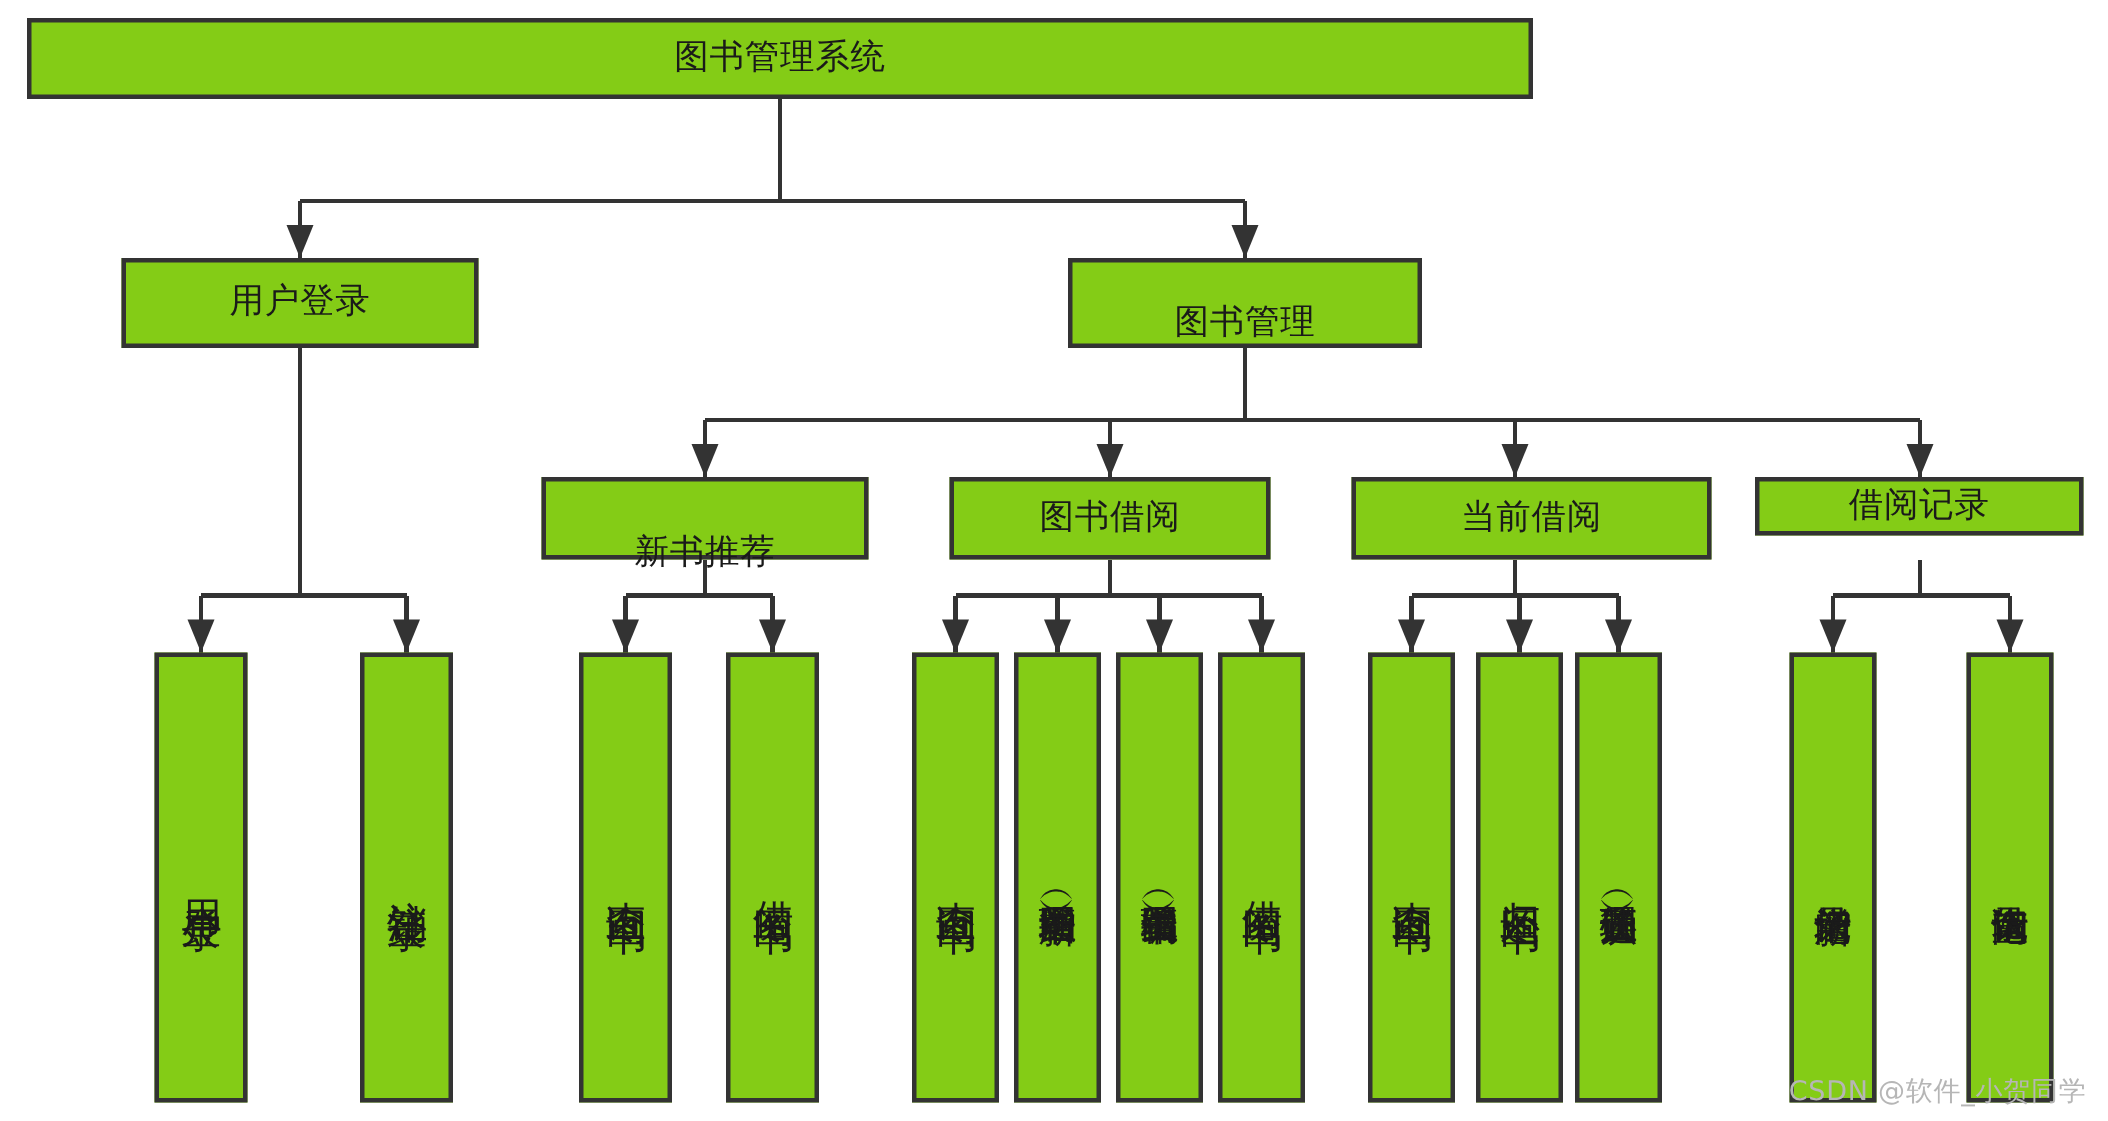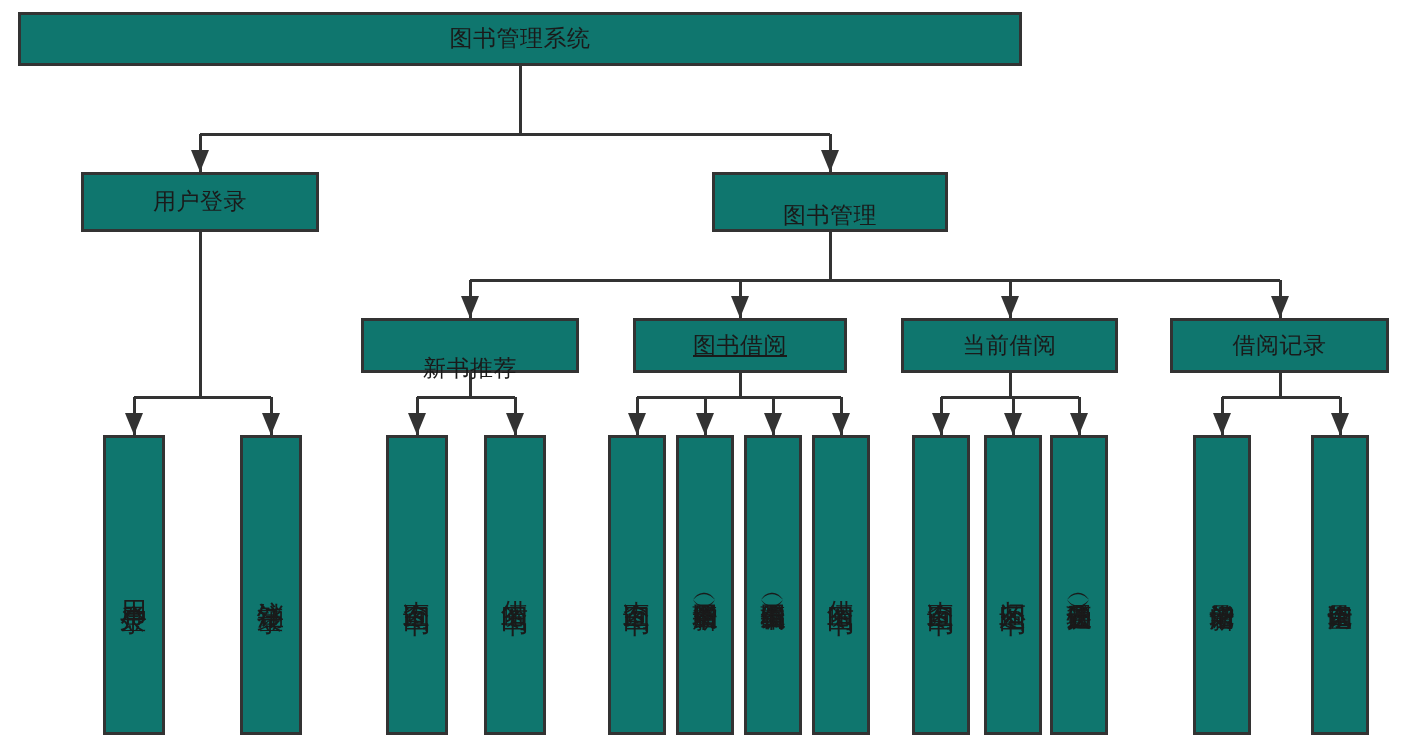--- a/index.html
+++ b/index.html
@@ -20,21 +20,21 @@
   #edges {
     position: absolute;
     left: 0;
     top: 0;
     width: 1405px;
     height: 747px;
   }
   .node {
     position: absolute;
     box-sizing: border-box;
-    background: #0f766e;
+    background: #84cc16;
     border: 3px solid #333333;
     display: flex;
     align-items: center;
     justify-content: center;
     z-index: 2;
   }
   .node-label {
     color: #1a1a1a;
     line-height: 1.12;
     letter-spacing: 0.5px;
@@ -135,26 +135,26 @@
       <div class="node horizontal" style="left: 81px; top: 172px; width: 238px; height: 60px; border-color: rgb(51, 51, 51);">
         <span class="node-label" style="color: rgb(26, 26, 26);">用户登录</span>
       </div>
       <div class="node horizontal" style="left: 712px; top: 172px; width: 236px; height: 60px; border-color: rgb(51, 51, 51); align-items: flex-end;">
         <span class="node-label" style="color: rgb(26, 26, 26);">图书管理</span>
       </div>
       <div class="node horizontal" style="left: 361px; top: 318px; width: 218px; height: 55px; border-color: rgb(51, 51, 51);">
         <span class="node-label" style="color: rgb(26, 26, 26); margin-top: 46px;">新书推荐</span>
       </div>
       <div class="node horizontal" style="left: 633px; top: 318px; width: 214px; height: 55px; border-color: rgb(51, 51, 51);">
-        <span class="node-label" style="color: rgb(26, 26, 26); text-decoration: underline;">图书借阅</span>
+        <span class="node-label" style="color: rgb(26, 26, 26);">图书借阅</span>
       </div>
-      <div class="node horizontal" style="left: 901px; top: 318px; width: 217px; height: 55px; border-color: rgb(51, 51, 51);">
+      <div class="node horizontal" style="left: 901px; top: 318px; width: 240px; height: 55px; border-color: rgb(51, 51, 51);">
         <span class="node-label" style="color: rgb(26, 26, 26);">当前借阅</span>
       </div>
-      <div class="node horizontal" style="left: 1170px; top: 318px; width: 219px; height: 55px; border-color: rgb(51, 51, 51);">
+      <div class="node horizontal" style="left: 1170px; top: 318px; width: 219px; height: 39px; border-color: rgb(51, 51, 51);">
         <span class="node-label" style="color: rgb(26, 26, 26);">借阅记录</span>
       </div>
       <div class="node vertical" style="left: 103px; top: 435px; width: 62px; height: 300px; border-color: rgb(51, 51, 51);">
         <span class="node-label" style="color: rgb(26, 26, 26);">用户登录</span>
       </div>
       <div class="node vertical" style="left: 240px; top: 435px; width: 62px; height: 300px; border-color: rgb(51, 51, 51);">
         <span class="node-label" style="color: rgb(26, 26, 26);">注销登录</span>
       </div>
       <div class="node vertical" style="left: 386px; top: 435px; width: 62px; height: 300px; border-color: rgb(51, 51, 51);">
         <span class="node-label" style="color: rgb(26, 26, 26);">查询图书</span>
@@ -183,13 +183,14 @@
       <div class="node vertical compact" style="left: 1050px; top: 435px; width: 58px; height: 300px; border-color: rgb(51, 51, 51);">
         <span class="node-label" style="color: rgb(26, 26, 26);">确认归还（管理员）</span>
       </div>
       <div class="node vertical compact" style="left: 1193px; top: 435px; width: 58px; height: 300px; border-color: rgb(51, 51, 51);">
         <span class="node-label" style="color: rgb(26, 26, 26);">新增借阅记录</span>
       </div>
       <div class="node vertical compact" style="left: 1311px; top: 435px; width: 58px; height: 300px; border-color: rgb(51, 51, 51);">
         <span class="node-label" style="color: rgb(26, 26, 26);">查询借阅记录</span>
       </div>
     </div>
+  <div id="watermark">CSDN @软件_小贺同学</div>
 </div>
 
 </body></html>

